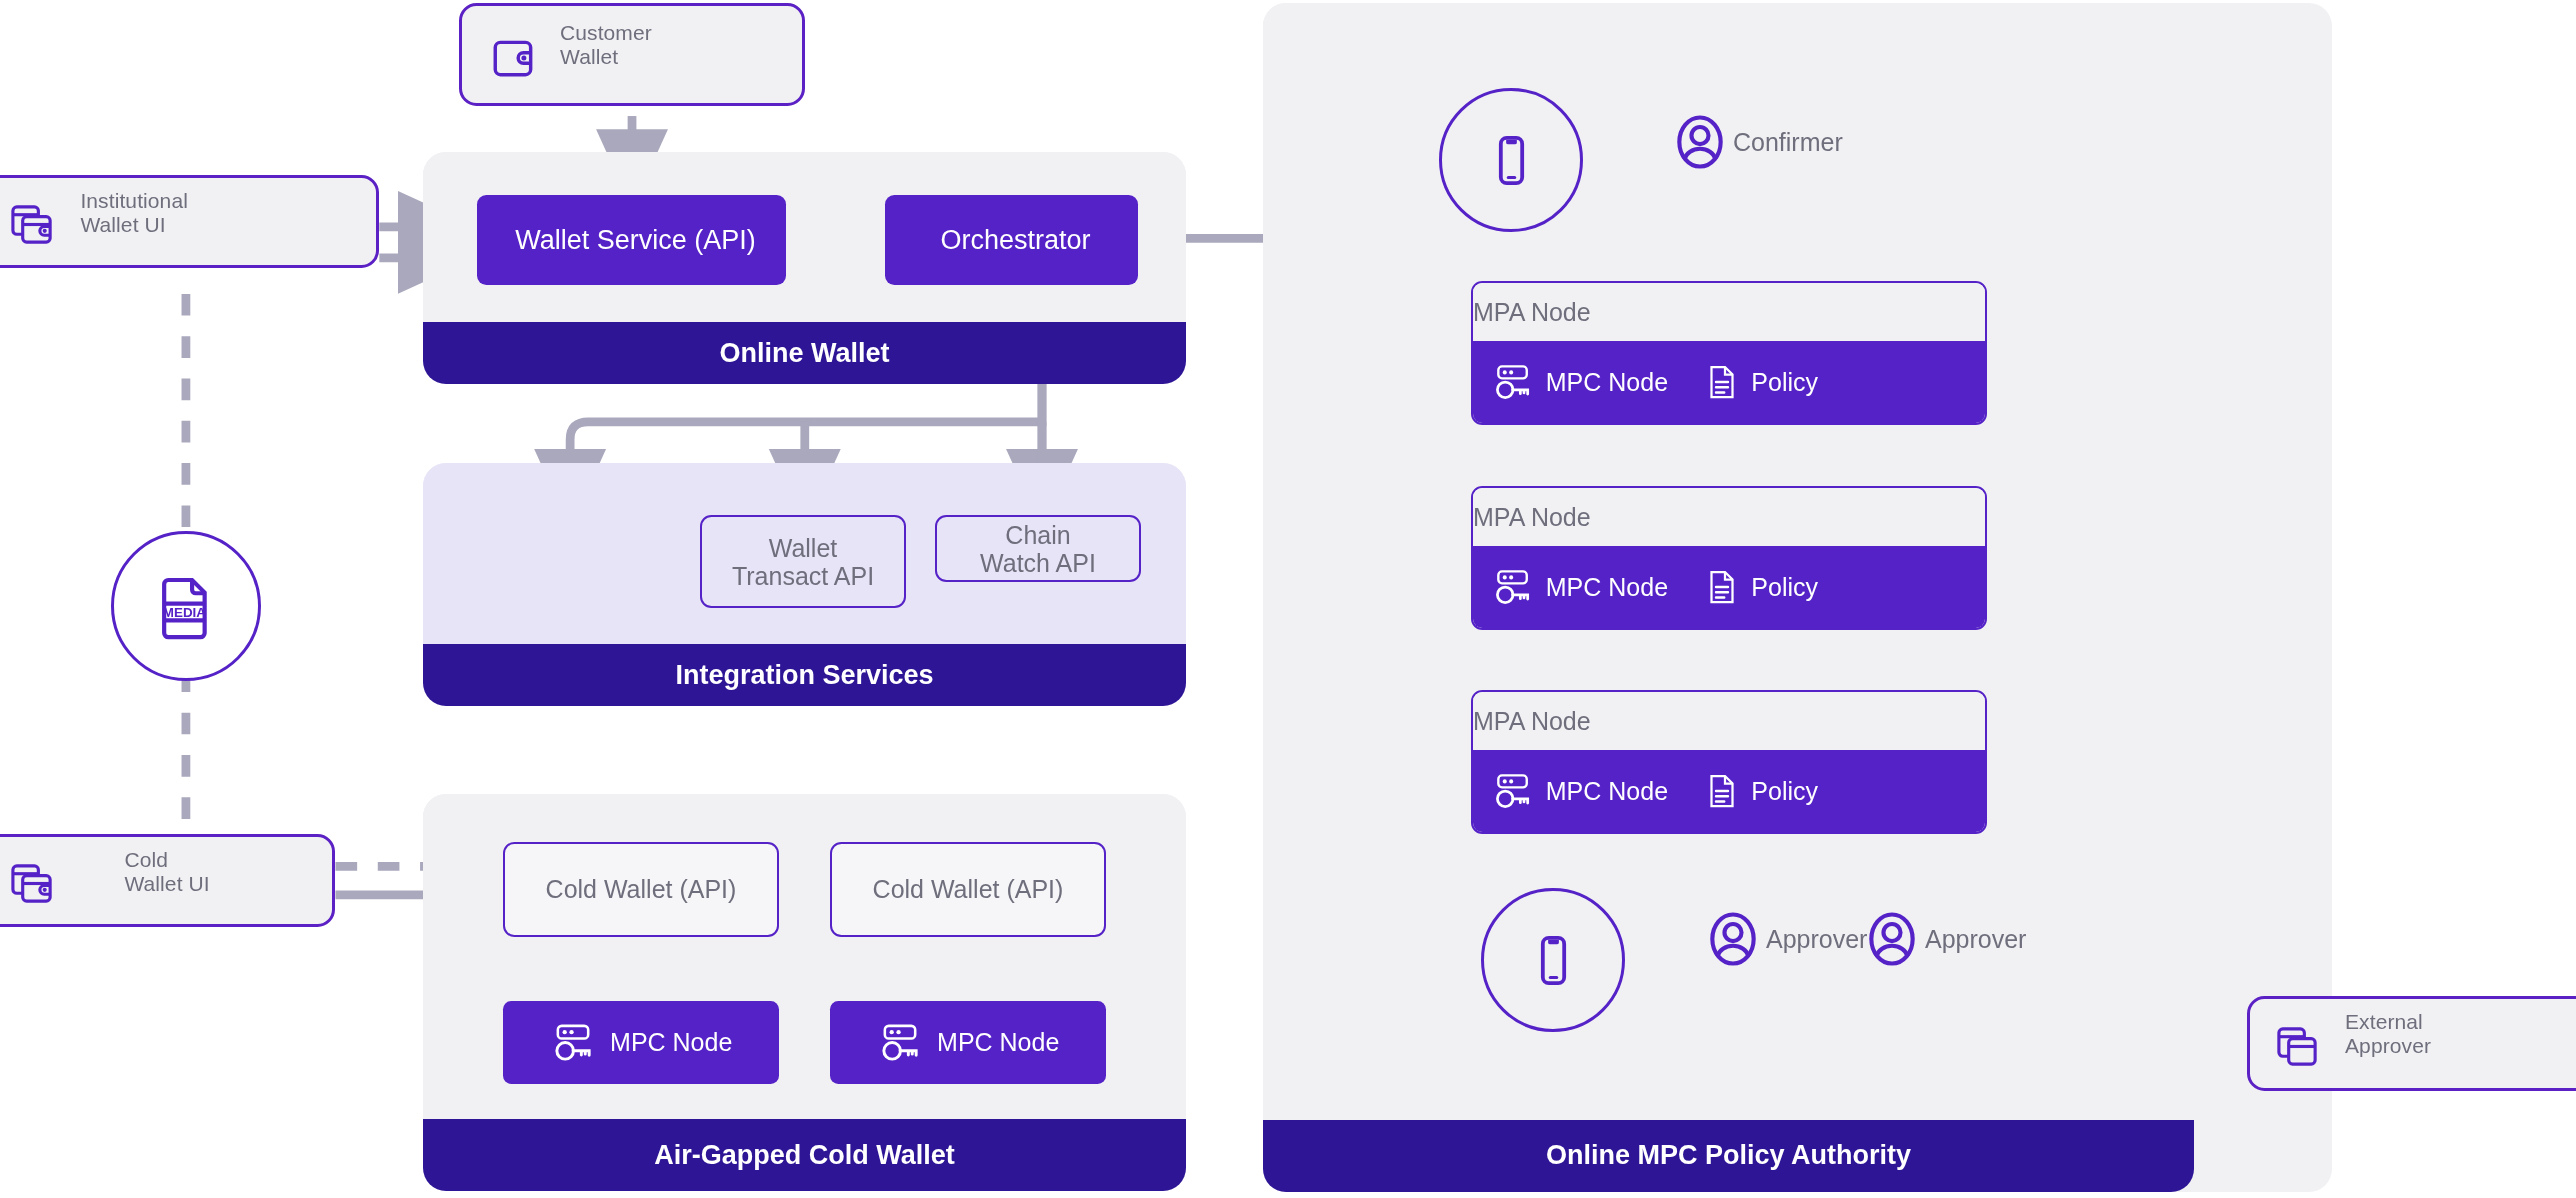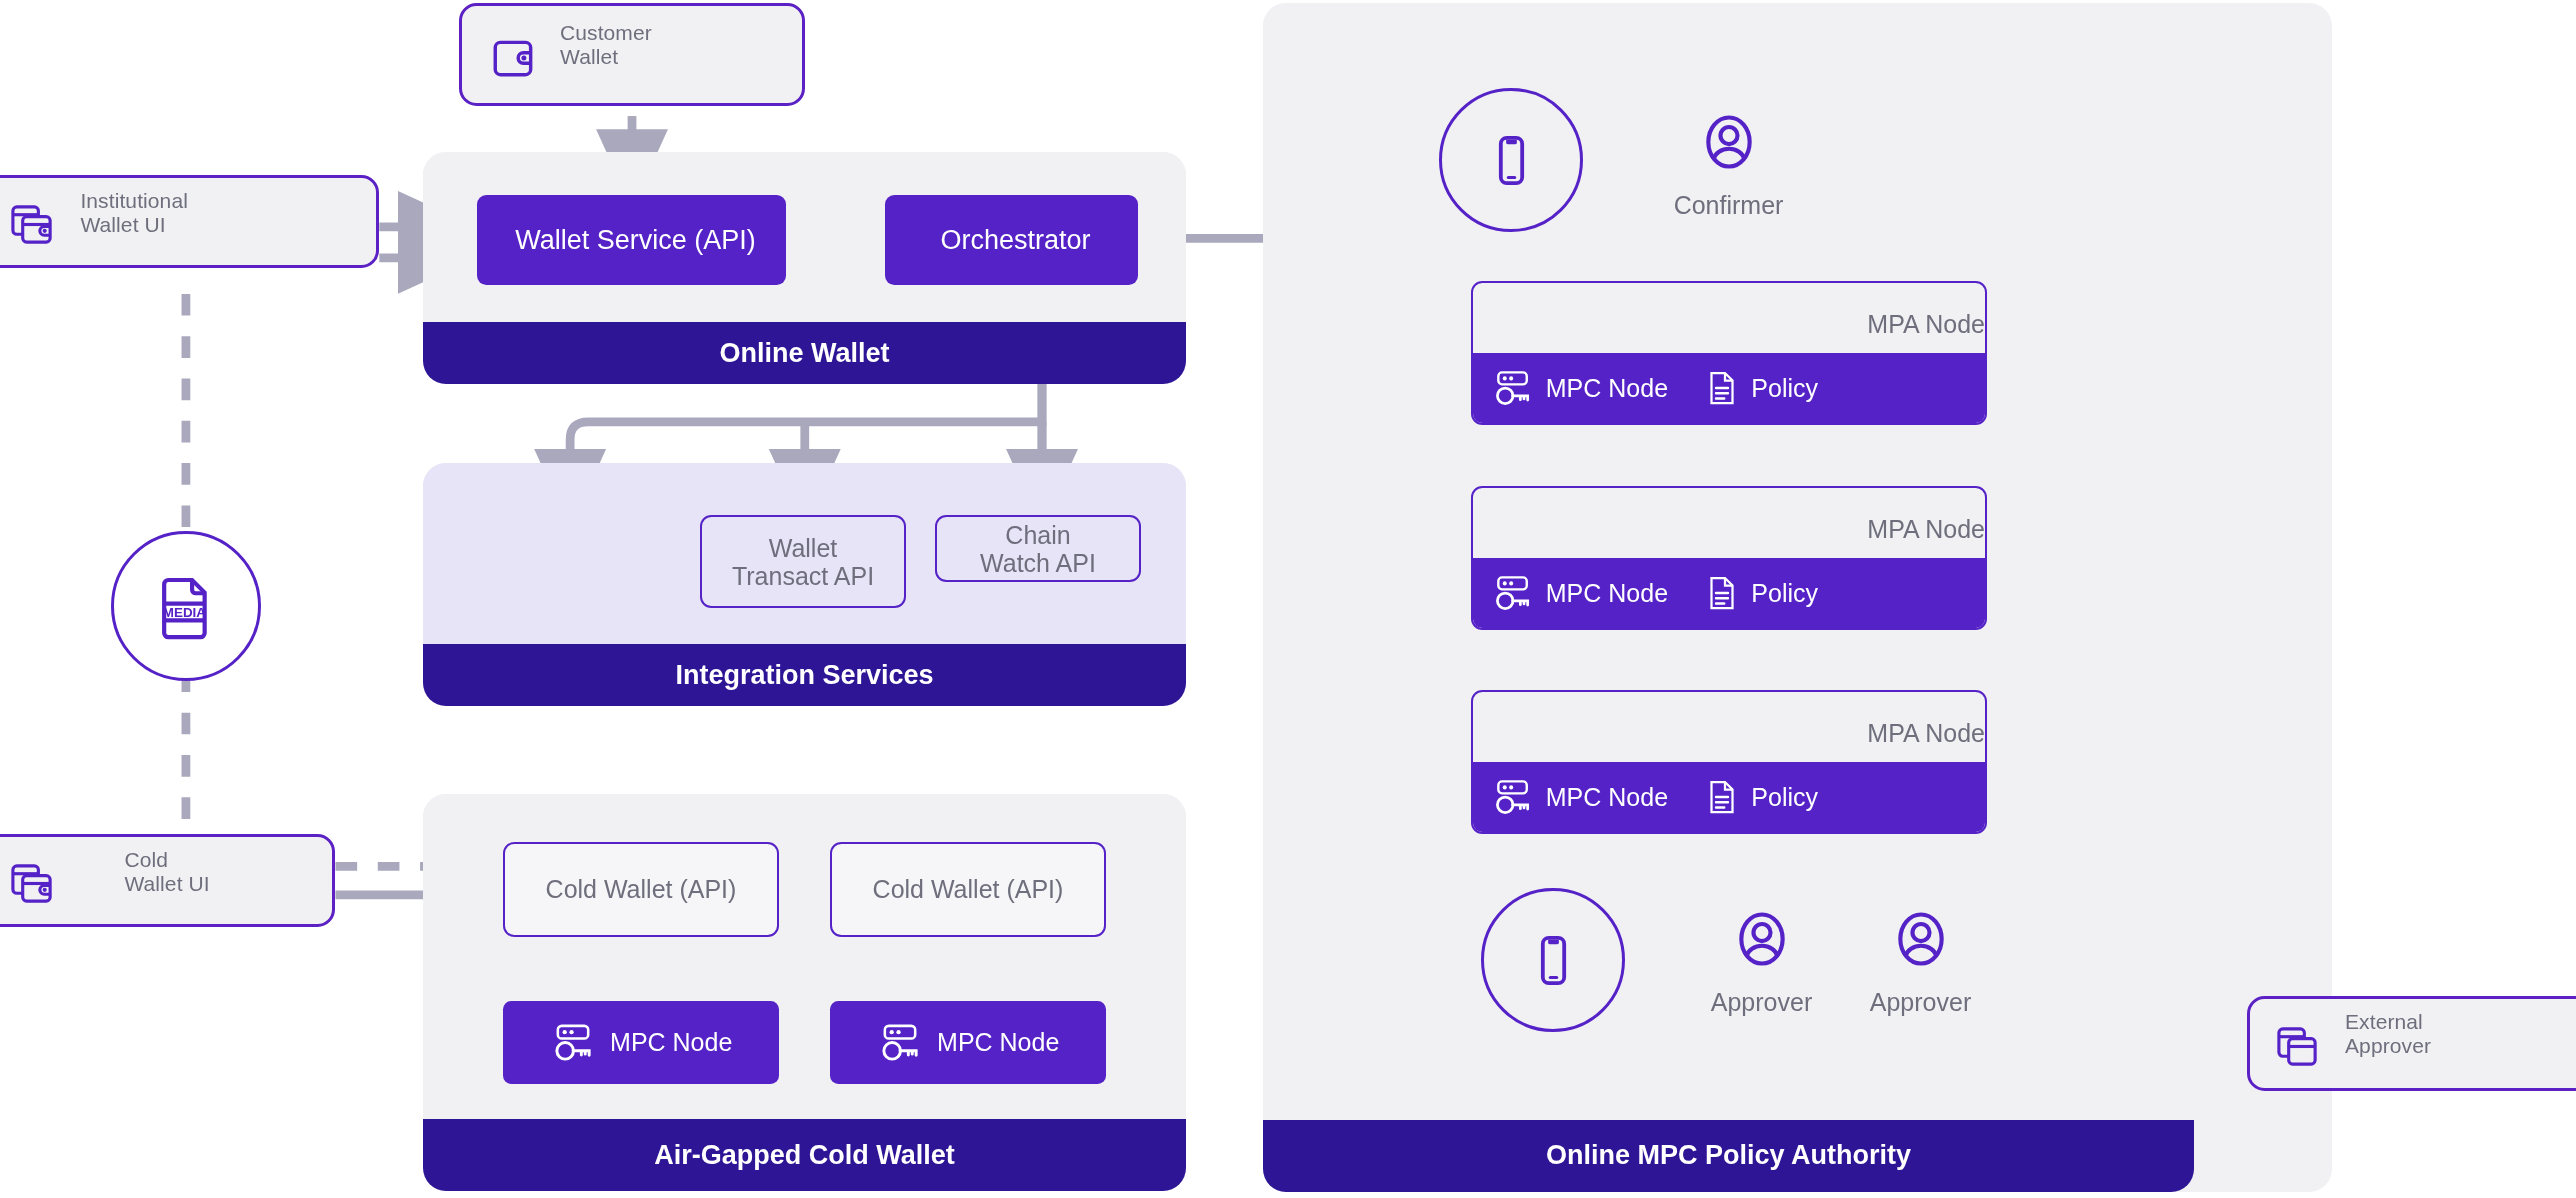--- a/index.html
+++ b/index.html
@@ -116,25 +116,24 @@
     border-radius: 11.3px;
     overflow: hidden;
     background: #f1f1f4;
     display: flex;
     flex-direction: column;
   }
   .mpa-head {
     flex: 0 0 auto;
     display: flex;
     align-items: center;
-    justify-content: flex-end;
+    justify-content: flex-start;
     color: #6e6e7c;
     font-size: 25px;
     background: #f1f1f4;
-    margin-top: 12px;
   }
   .mpa-body {
     flex: 1 1 auto;
     background: #5522c7;
     display: flex;
     align-items: center;
     color: #ffffff;
     font-size: 25px;
   }
   .mpa-cell {
@@ -152,23 +151,23 @@
     background: #f1f1f4;
     display: flex;
     align-items: center;
     justify-content: center;
   }
   .circ.on-white { background: #ffffff; }
 
   
   .persona {
     display: flex;
-    flex-direction: column;
-    align-items: center;
-    gap: 18px;
+    flex-direction: row;
+    align-items: center;
+    gap: 2px;
   }
   .persona .cap {
     color: #6e6e7c;
     font-size: 25px;
   }
 
   svg { display: block; overflow: visible; }
   .conn { position: absolute; left: 0; top: 0; width: 2576px; height: 1198px; pointer-events: none; }
 </style>
 </head>

